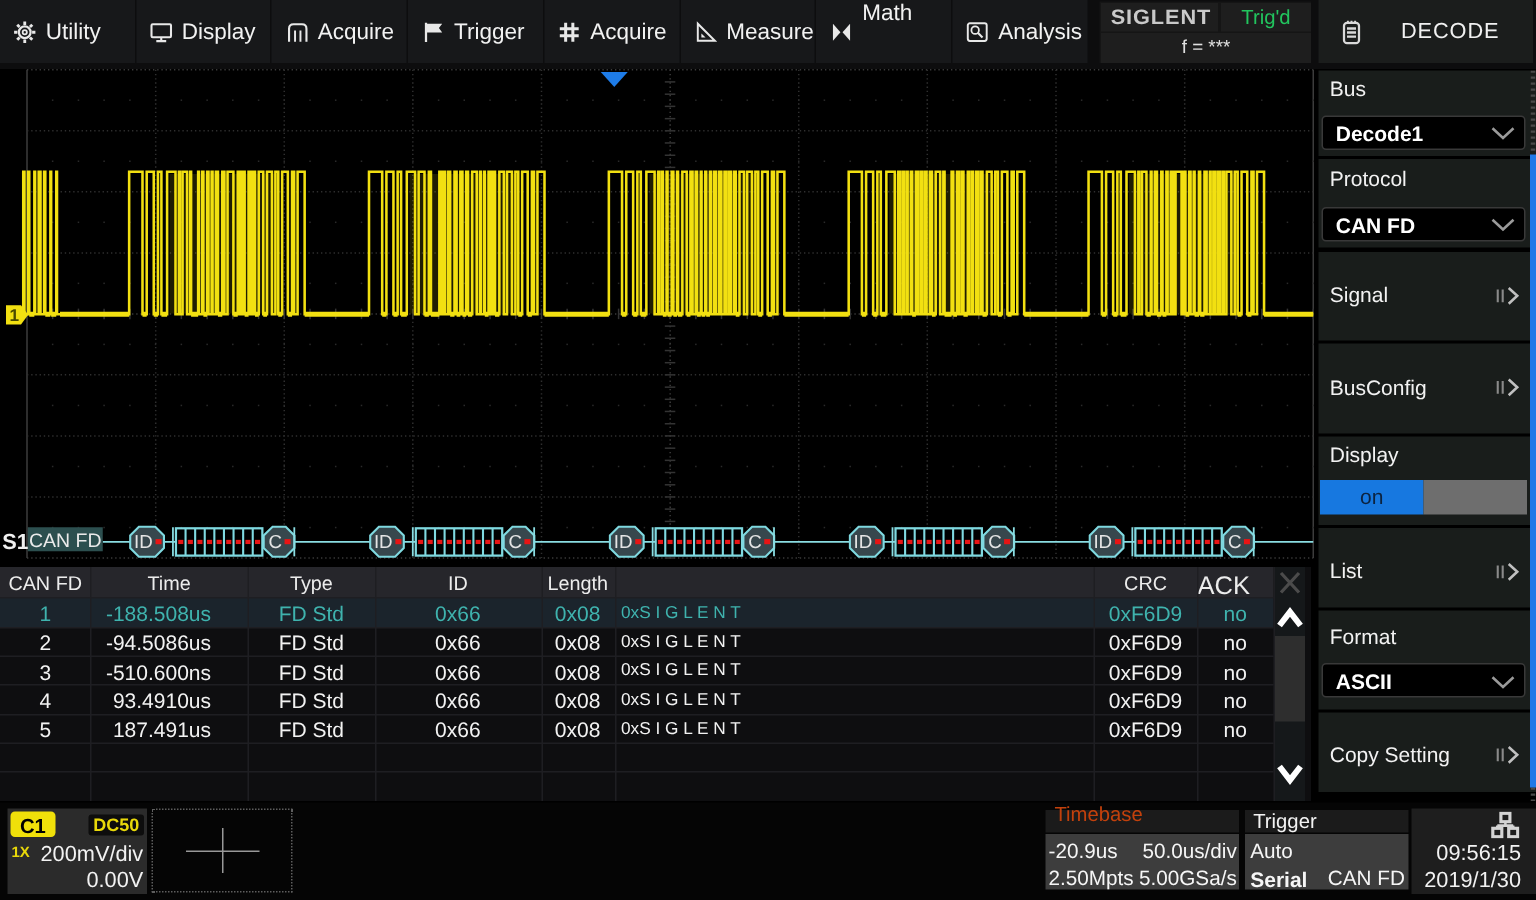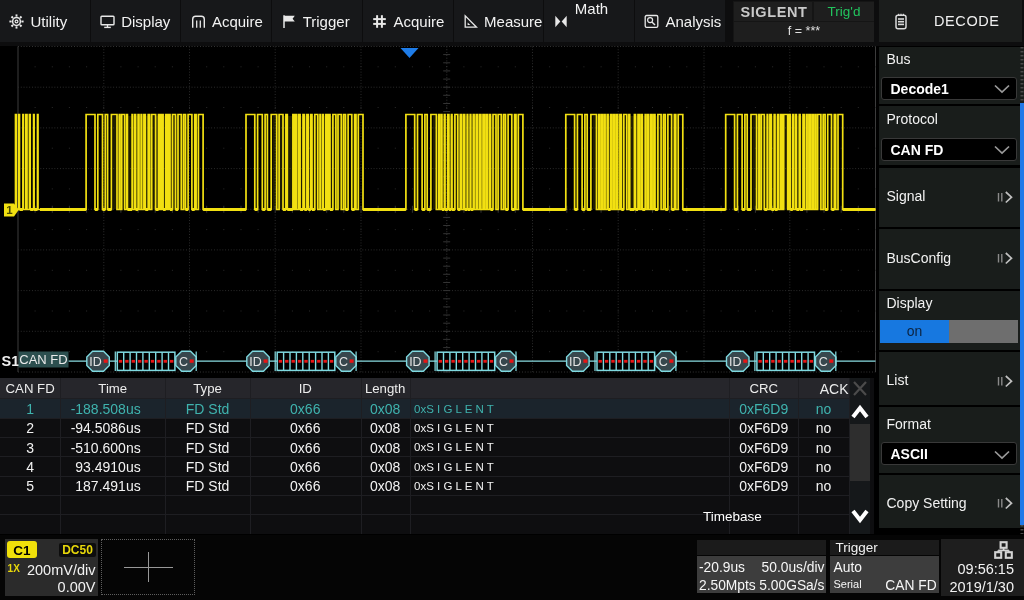--- a/index.html
+++ b/index.html
@@ -759,21 +759,21 @@
 <text x="43.5" y="364.4" font-size="13" fill="#eaeaea" text-anchor="middle" font-family="Liberation Sans, sans-serif">CAN FD</text>
 </svg>
 <div class="abs" style="left:0;top:378.0px;width:874px;height:155.5px;background:#0e0e10;"></div>
 <div class="abs" style="left:0;top:378.0px;width:848.5px;height:20.3px;background:#26262b;"></div>
 <div class="abs" style="left:0px;top:381.2px;width:60.3px;text-align:center;color:#ececec;font-size:13.2px;">CAN FD</div>
 <div class="abs" style="left:60.3px;top:381.2px;width:104.89999999999999px;text-align:center;color:#ececec;font-size:13.2px;">Time</div>
 <div class="abs" style="left:165.2px;top:381.2px;width:84.80000000000001px;text-align:center;color:#ececec;font-size:13.2px;">Type</div>
 <div class="abs" style="left:250.0px;top:381.2px;width:110.5px;text-align:center;color:#ececec;font-size:13.2px;">ID</div>
 <div class="abs" style="left:360.5px;top:381.2px;width:49.19999999999999px;text-align:center;color:#ececec;font-size:13.2px;">Length</div>
 <div class="abs" style="left:729.0px;top:381.2px;width:69.39999999999998px;text-align:center;color:#ececec;font-size:13.2px;">CRC</div>
-<div class="abs" style="left:798.4px;top:381.2px;width:50.10000000000002px;text-align:right;color:#ececec;font-size:14px;">ACK</div>
+<div class="abs" style="left:798.4px;top:381.2px;width:50.10000000000002px;text-align:left;color:#ececec;font-size:17px;">ACK</div>
 <div class="abs" style="left:0;top:398.3px;width:848.5px;height:19.3px;background:#1b242c;"></div>
 <div class="abs" style="left:0;top:398.3px;width:848.5px;height:1px;background:#1e1e22;"></div>
 <div class="abs" style="left:0;top:417.6px;width:848.5px;height:1px;background:#1e1e22;"></div>
 <div class="abs" style="left:0;top:436.9px;width:848.5px;height:1px;background:#1e1e22;"></div>
 <div class="abs" style="left:0;top:456.2px;width:848.5px;height:1px;background:#1e1e22;"></div>
 <div class="abs" style="left:0;top:475.5px;width:848.5px;height:1px;background:#1e1e22;"></div>
 <div class="abs" style="left:0;top:494.8px;width:848.5px;height:1px;background:#1e1e22;"></div>
 <div class="abs" style="left:0;top:514.1px;width:848.5px;height:1px;background:#1e1e22;"></div>
 <div class="abs" style="left:60.3px;top:378.0px;width:1px;height:155.5px;background:#1e1e22;"></div>
 <div class="abs" style="left:165.2px;top:378.0px;width:1px;height:155.5px;background:#1e1e22;"></div>
@@ -899,31 +899,31 @@
 <div class="abs" style="left:7px;top:542.8px;width:29.8px;text-align:center;color:#000;font-size:13.5px;font-weight:bold;">C1</div>
 <div class="abs" style="left:59px;top:542.6px;width:37px;height:14px;background:#0d0d0d;border-radius:2px;"></div>
 <div class="abs" style="left:59px;top:543.4px;width:37px;text-align:center;color:#e8d80a;font-size:12px;font-weight:bold;">DC50</div>
 <div class="abs" style="left:0px;top:561.5px;width:95.5px;text-align:right;color:#f2f2f2;font-size:14.5px;">200mV/div</div>
 <div class="abs" style="left:7.6px;top:563px;color:#e8d80a;font-size:10px;font-weight:bold;">1X</div>
 <div class="abs" style="left:0px;top:578.5px;width:95.5px;text-align:right;color:#f2f2f2;font-size:14.5px;">0.00V</div>
 <div class="abs" style="left:100.5px;top:538.8px;width:94px;height:56.5px;border:1px dotted #5e5e5e;"></div>
 <div class="abs" style="left:124px;top:566.8px;width:48.5px;height:1px;background:#989898;"></div>
 <div class="abs" style="left:147.8px;top:551.5px;width:1px;height:30.5px;background:#989898;"></div>
 <div class="abs" style="left:696.5px;top:539.9px;width:129.8px;height:14.7px;background:#1b1b1b;"></div>
-<div class="abs" style="left:703px;top:509px;color:#ffffff;font-size:13.5px;">Timebase</div>
+<div class="abs" style="left:703px;top:535px;color:#c2410c;font-size:13.5px;">Timebase</div>
 <div class="abs" style="left:696.5px;top:555.6px;width:129.8px;height:37.9px;background:#3d3d3d;"></div>
 <div class="abs" style="left:699px;top:559.5px;color:#f6f6f6;font-size:13.8px;">-20.9us</div>
 <div class="abs" style="left:696.5px;top:559.5px;width:128px;text-align:right;color:#f6f6f6;font-size:13.8px;">50.0us/div</div>
 <div class="abs" style="left:699px;top:578px;color:#f6f6f6;font-size:13.8px;">2.50Mpts</div>
 <div class="abs" style="left:696.5px;top:578px;width:128px;text-align:right;color:#f6f6f6;font-size:13.8px;">5.00GSa/s</div>
 <div class="abs" style="left:829.6px;top:539.9px;width:109px;height:14.7px;background:#1b1b1b;"></div>
 <div class="abs" style="left:835.5px;top:540.3px;color:#f2f2f2;font-size:13.5px;">Trigger</div>
 <div class="abs" style="left:829.6px;top:555.6px;width:109px;height:37.9px;background:#3d3d3d;"></div>
 <div class="abs" style="left:833.5px;top:559.5px;color:#f6f6f6;font-size:13.8px;">Auto</div>
-<div class="abs" style="left:833.5px;top:578px;color:#f6f6f6;font-size:11px;">Serial</div>
+<div class="abs" style="left:833.5px;top:578px;color:#f6f6f6;font-size:14px;font-weight:bold;">Serial</div>
 <div class="abs" style="left:829.6px;top:578px;width:107px;text-align:right;color:#f6f6f6;font-size:13.8px;">CAN FD</div>
 <div class="abs" style="left:941px;top:538.8px;width:83px;height:57px;background:#1e1e1e;"></div>
 <div class="abs" style="left:994px;top:540.5px;"><svg width="19" height="18" viewBox="0 0 19 18">
         <g stroke="#d4d4d4" stroke-width="2.1" fill="none">
           <rect x="6.6" y="1.2" width="6" height="5.6"></rect>
           <rect x="1.2" y="11.2" width="6" height="5.6"></rect>
           <rect x="11.8" y="11.2" width="6" height="5.6"></rect>
         </g>
         <g stroke="#d4d4d4" stroke-width="1.7" fill="none">
           <line x1="9.6" y1="6.8" x2="9.6" y2="9.4"></line>

